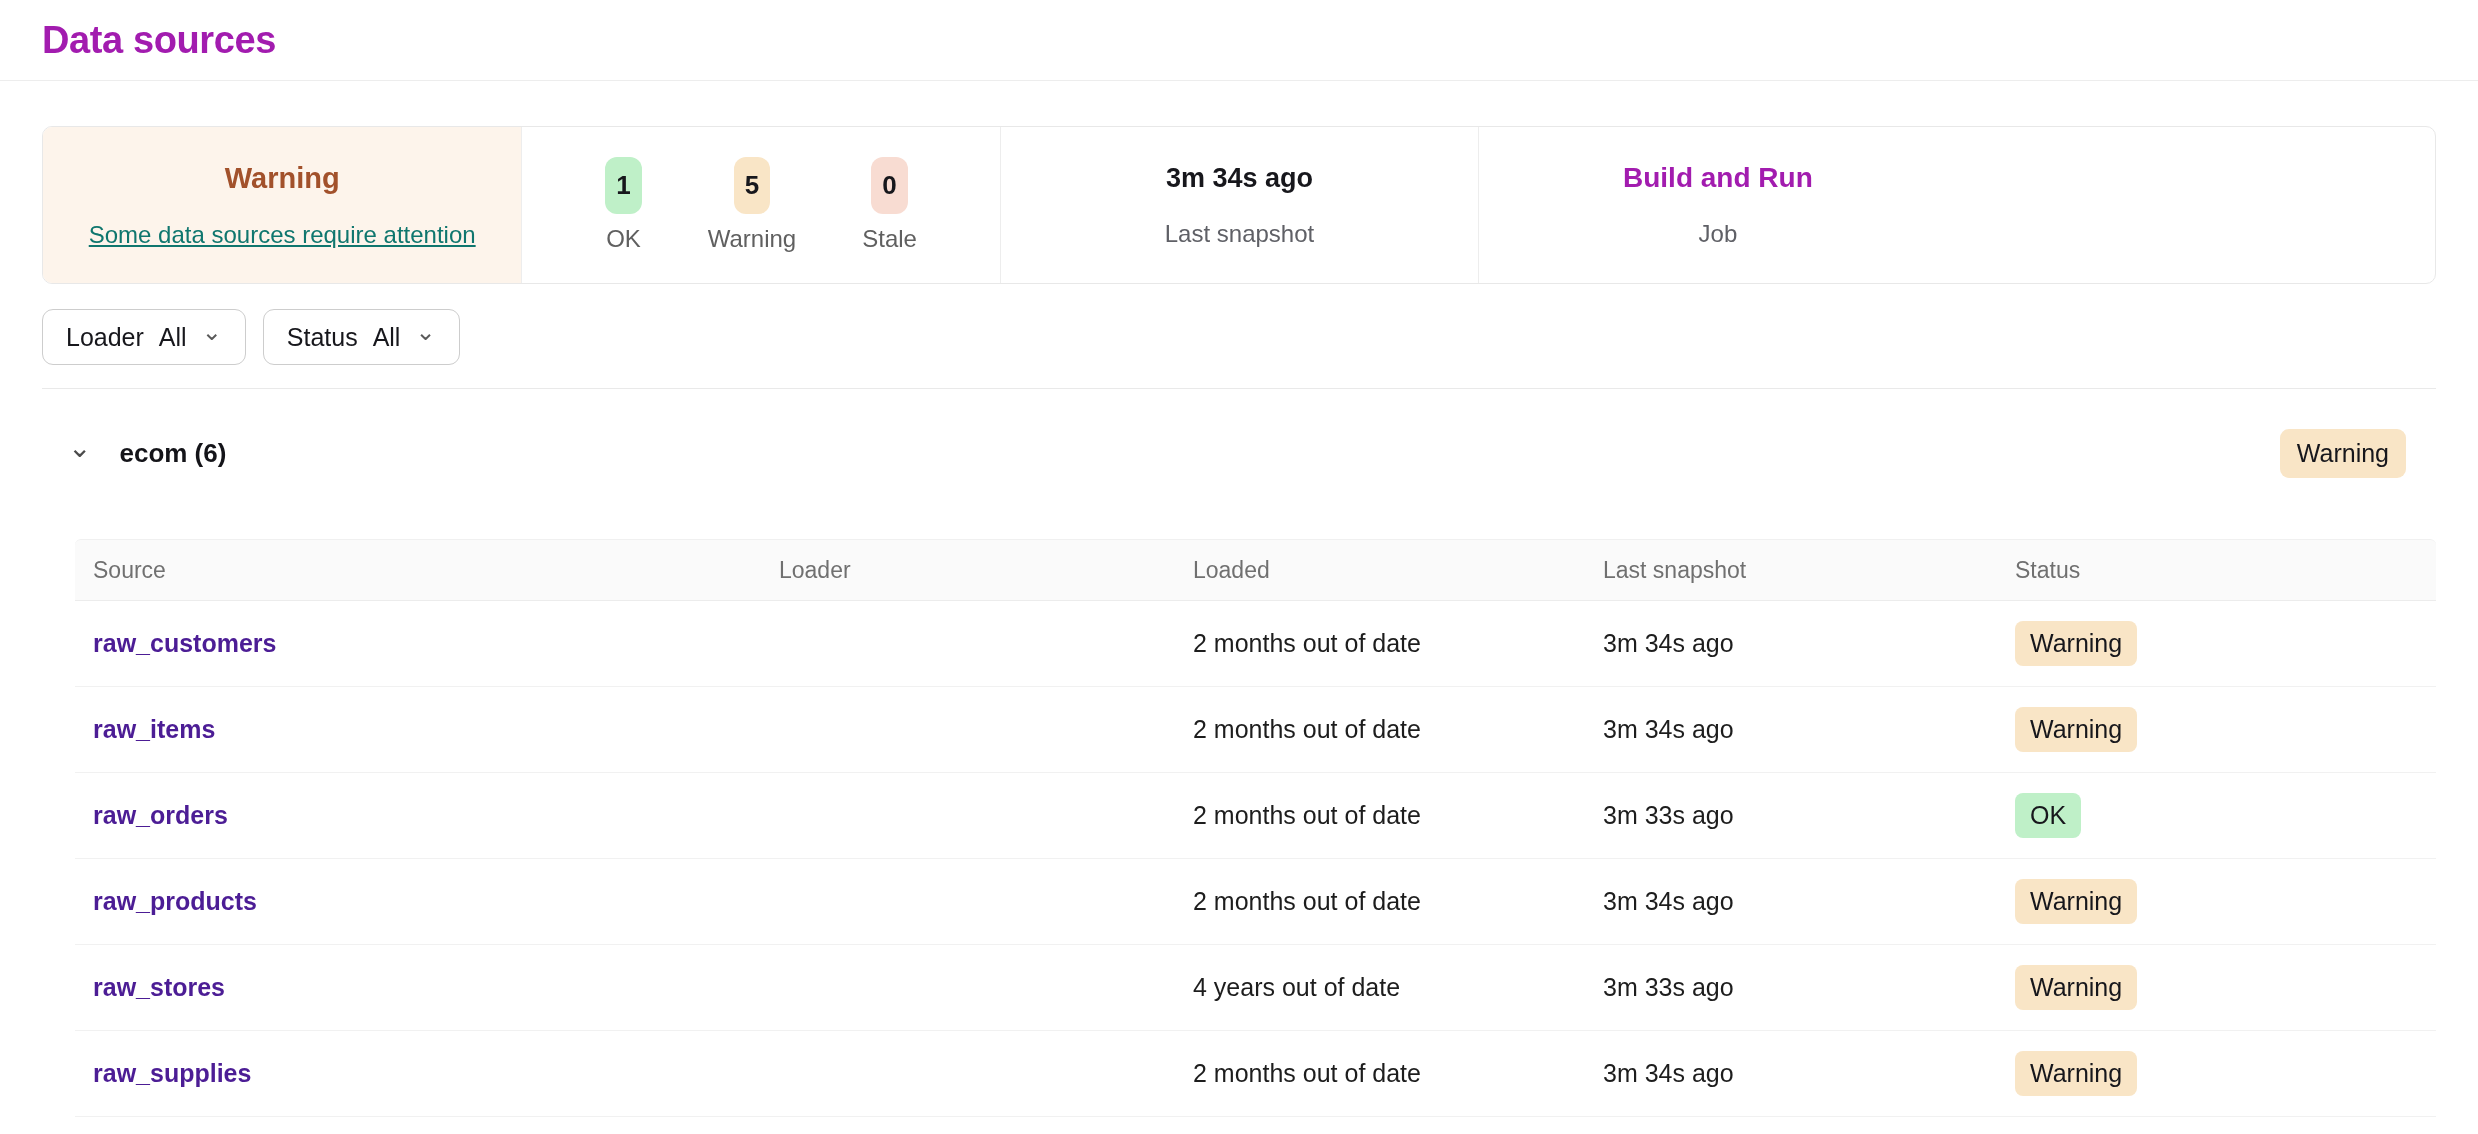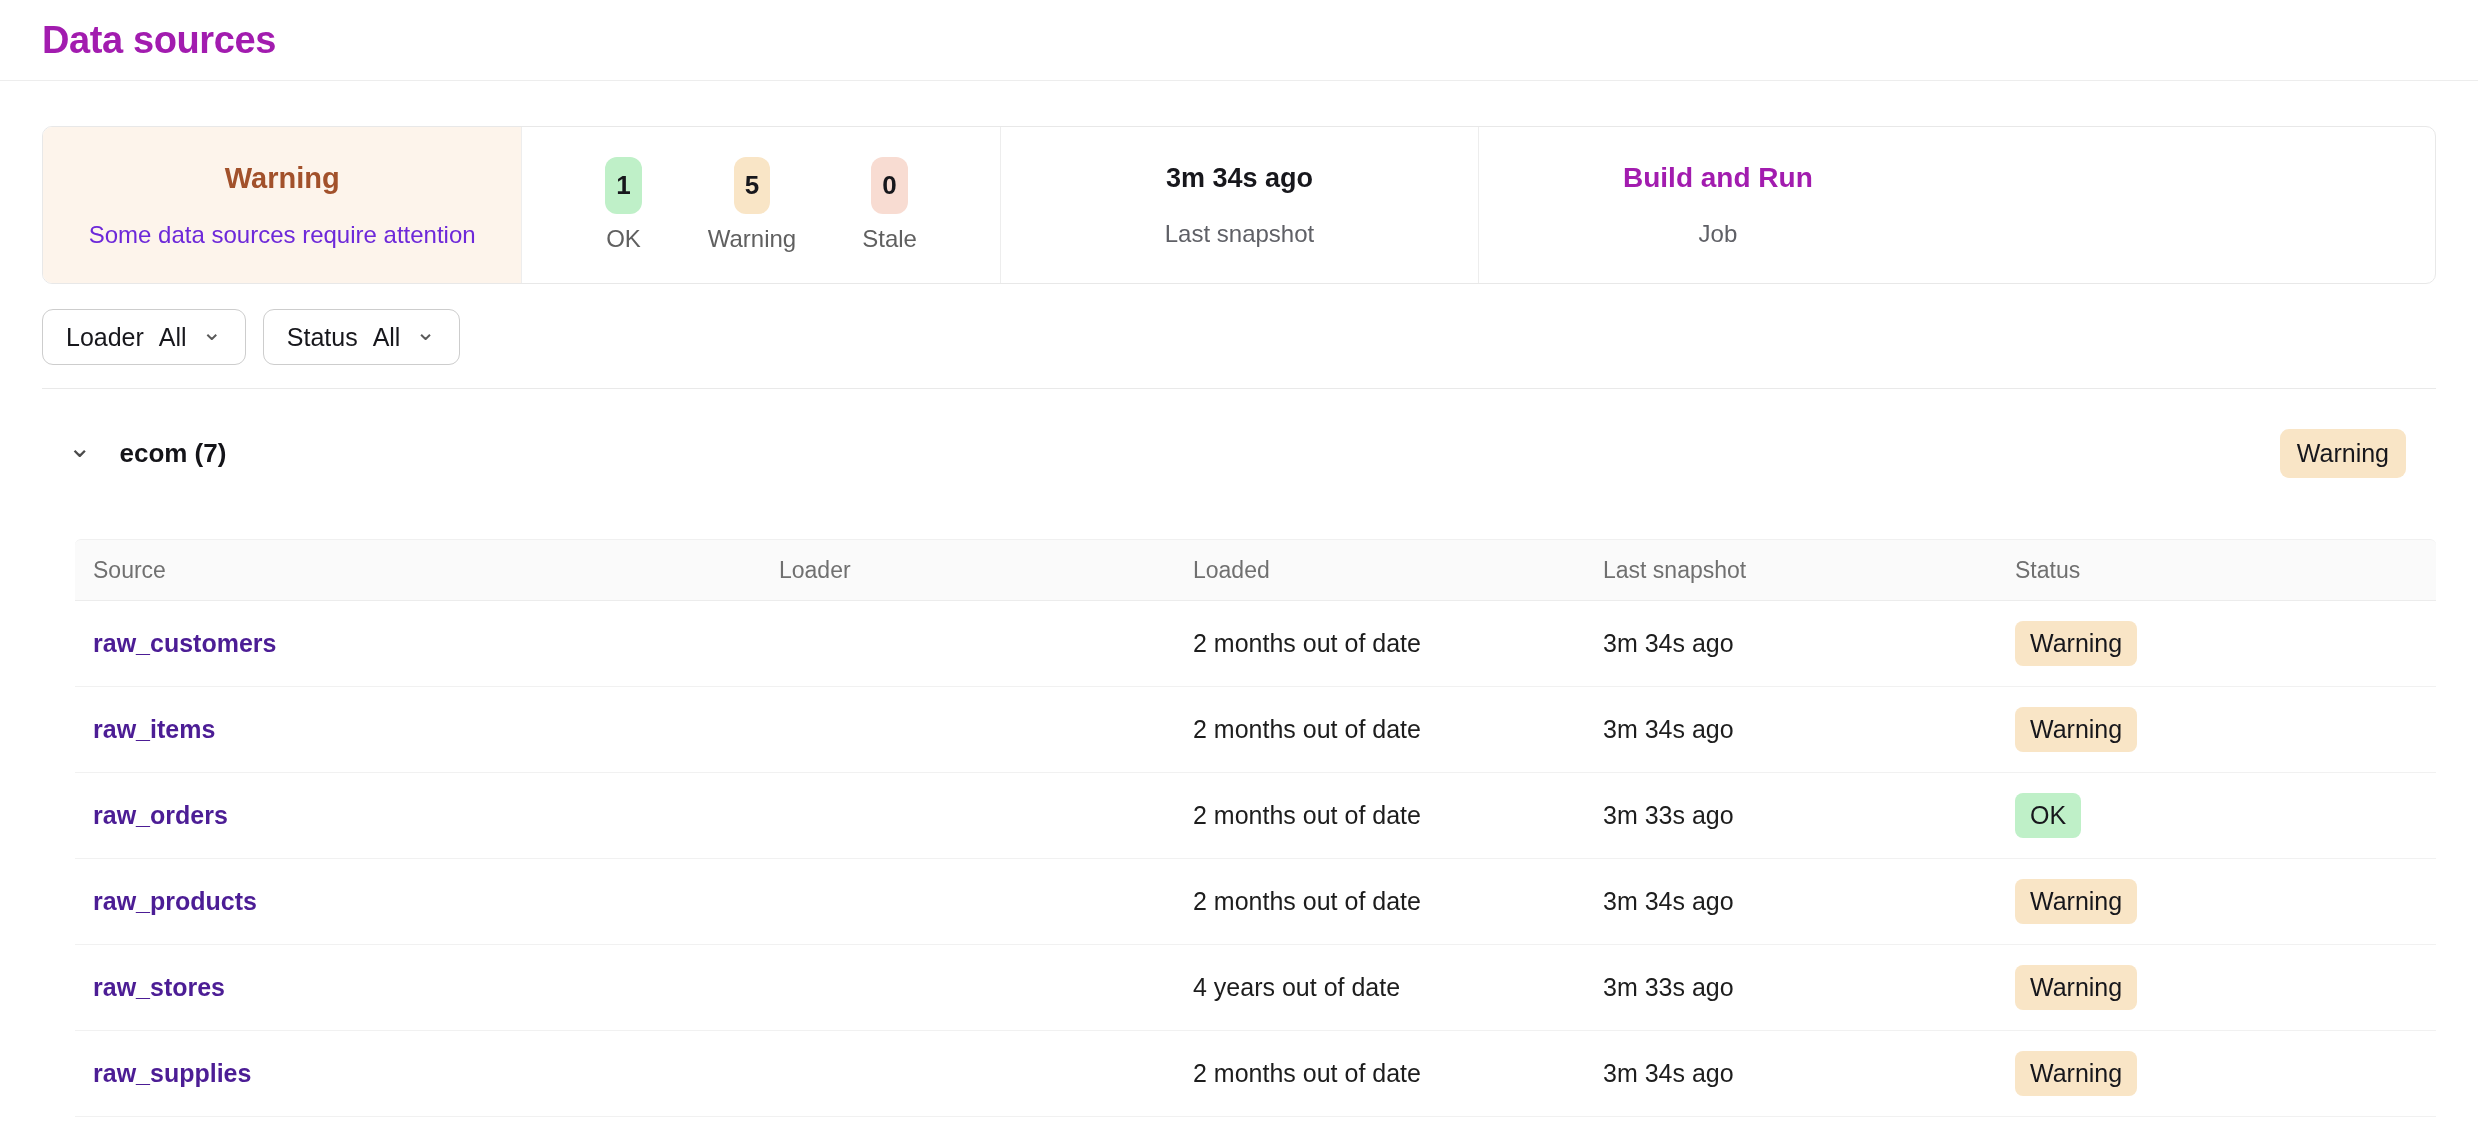--- a/index.html
+++ b/index.html
@@ -16,21 +16,21 @@
   .cards { margin-top:45px; display:grid; grid-template-columns:repeat(5,1fr);
     height:158px; border:1px solid #e8e8e8; border-radius:10px; overflow:hidden; background:#fff; }
   .card { display:flex; flex-direction:column; align-items:center; justify-content:center;
     gap:26px; border-left:1px solid #ededed; }
   .card:first-child { border-left:none; }
   .card.alert { background:#fdf4eb; }
   .card .value { font-size:27px; font-weight:600; color:#17171c; }
   .card .label { font-size:24px; color:#5f6066; }
   .card .link-value { font-size:28px; font-weight:700; color:#a21caf; cursor:pointer; }
   .card.alert .atitle { font-size:29px; font-weight:700; color:#a2512b; }
-  .card.alert .asub { font-size:24px; color:#6d28d9; }
+  .card.alert .asub { font-size:24px; color:#0f766e;text-decoration:underline; }
 
   .counts { display:flex; gap:66px; }
   .count { display:flex; flex-direction:column; align-items:center; gap:11px; }
   .count-pill { padding:13px 11px; border-radius:12px; font-size:26px; font-weight:600; color:#17171c; }
   .count-label { font-size:24px; color:#606060; }
 
   [data-status="OK"]      { background:#bff0c8; }
   [data-status="Warning"] { background:#f9e5c6; }
   [data-status="Stale"]   { background:#f8dcd2; }
 
@@ -116,21 +116,21 @@
       <span class="plabel">Status</span>
       <span class="pvalue">All</span>
       <span class="chev">⌄</span>
     </button>
   </section>
 
   <div class="divider"></div>
 
   <div class="group-header">
     <span class="group-chevron">⌄</span>
-    <span class="group-name">ecom (7)</span>
+    <span class="group-name">ecom (6)</span>
     <span class="gbadge" data-status="Warning">Warning</span>
   </div>
 
   <section class="table">
     <div class="thead">
       <div class="th">Source</div>
       <div class="th">Loader</div>
       <div class="th">Loaded</div>
       <div class="th">Last snapshot</div>
       <div class="th">Status</div>

